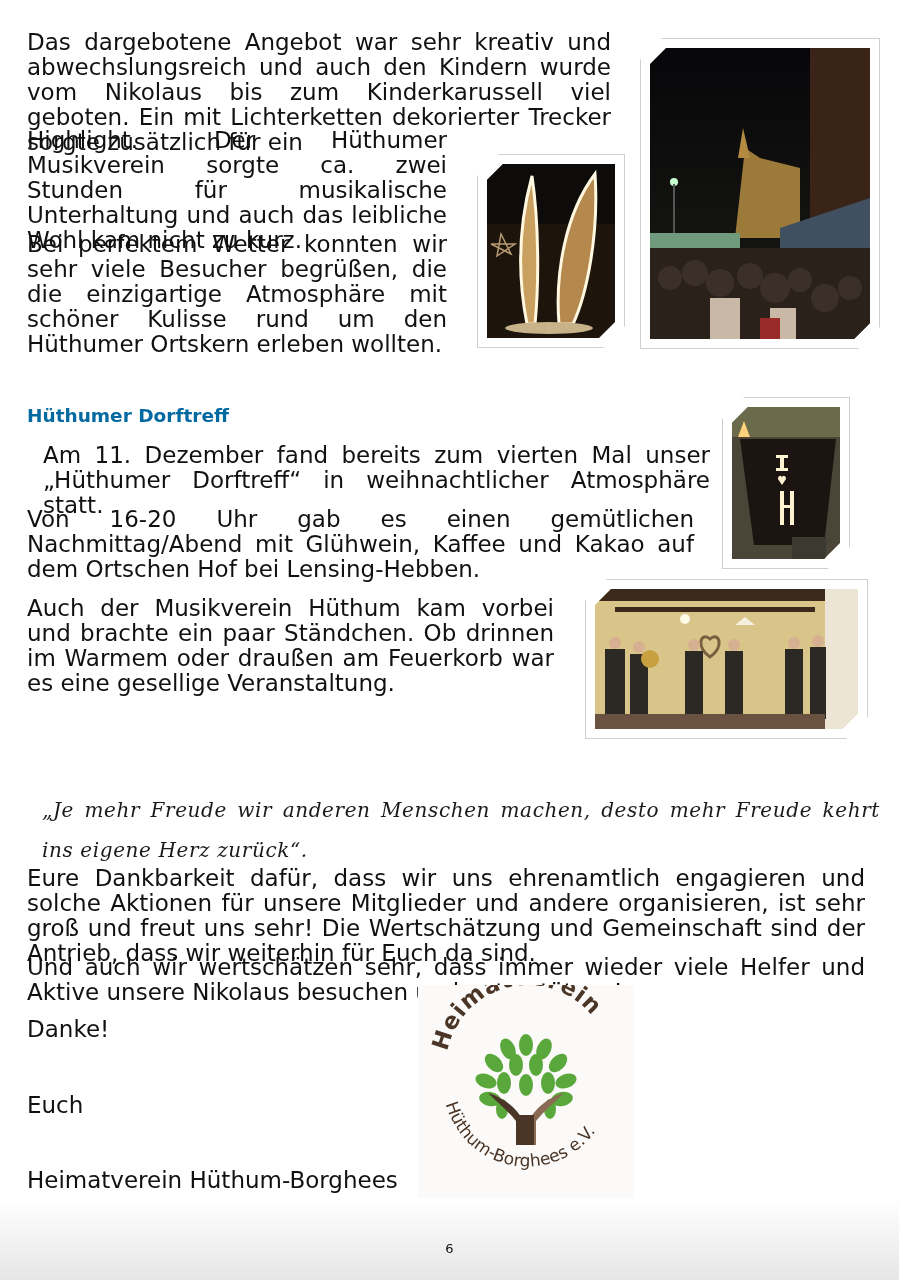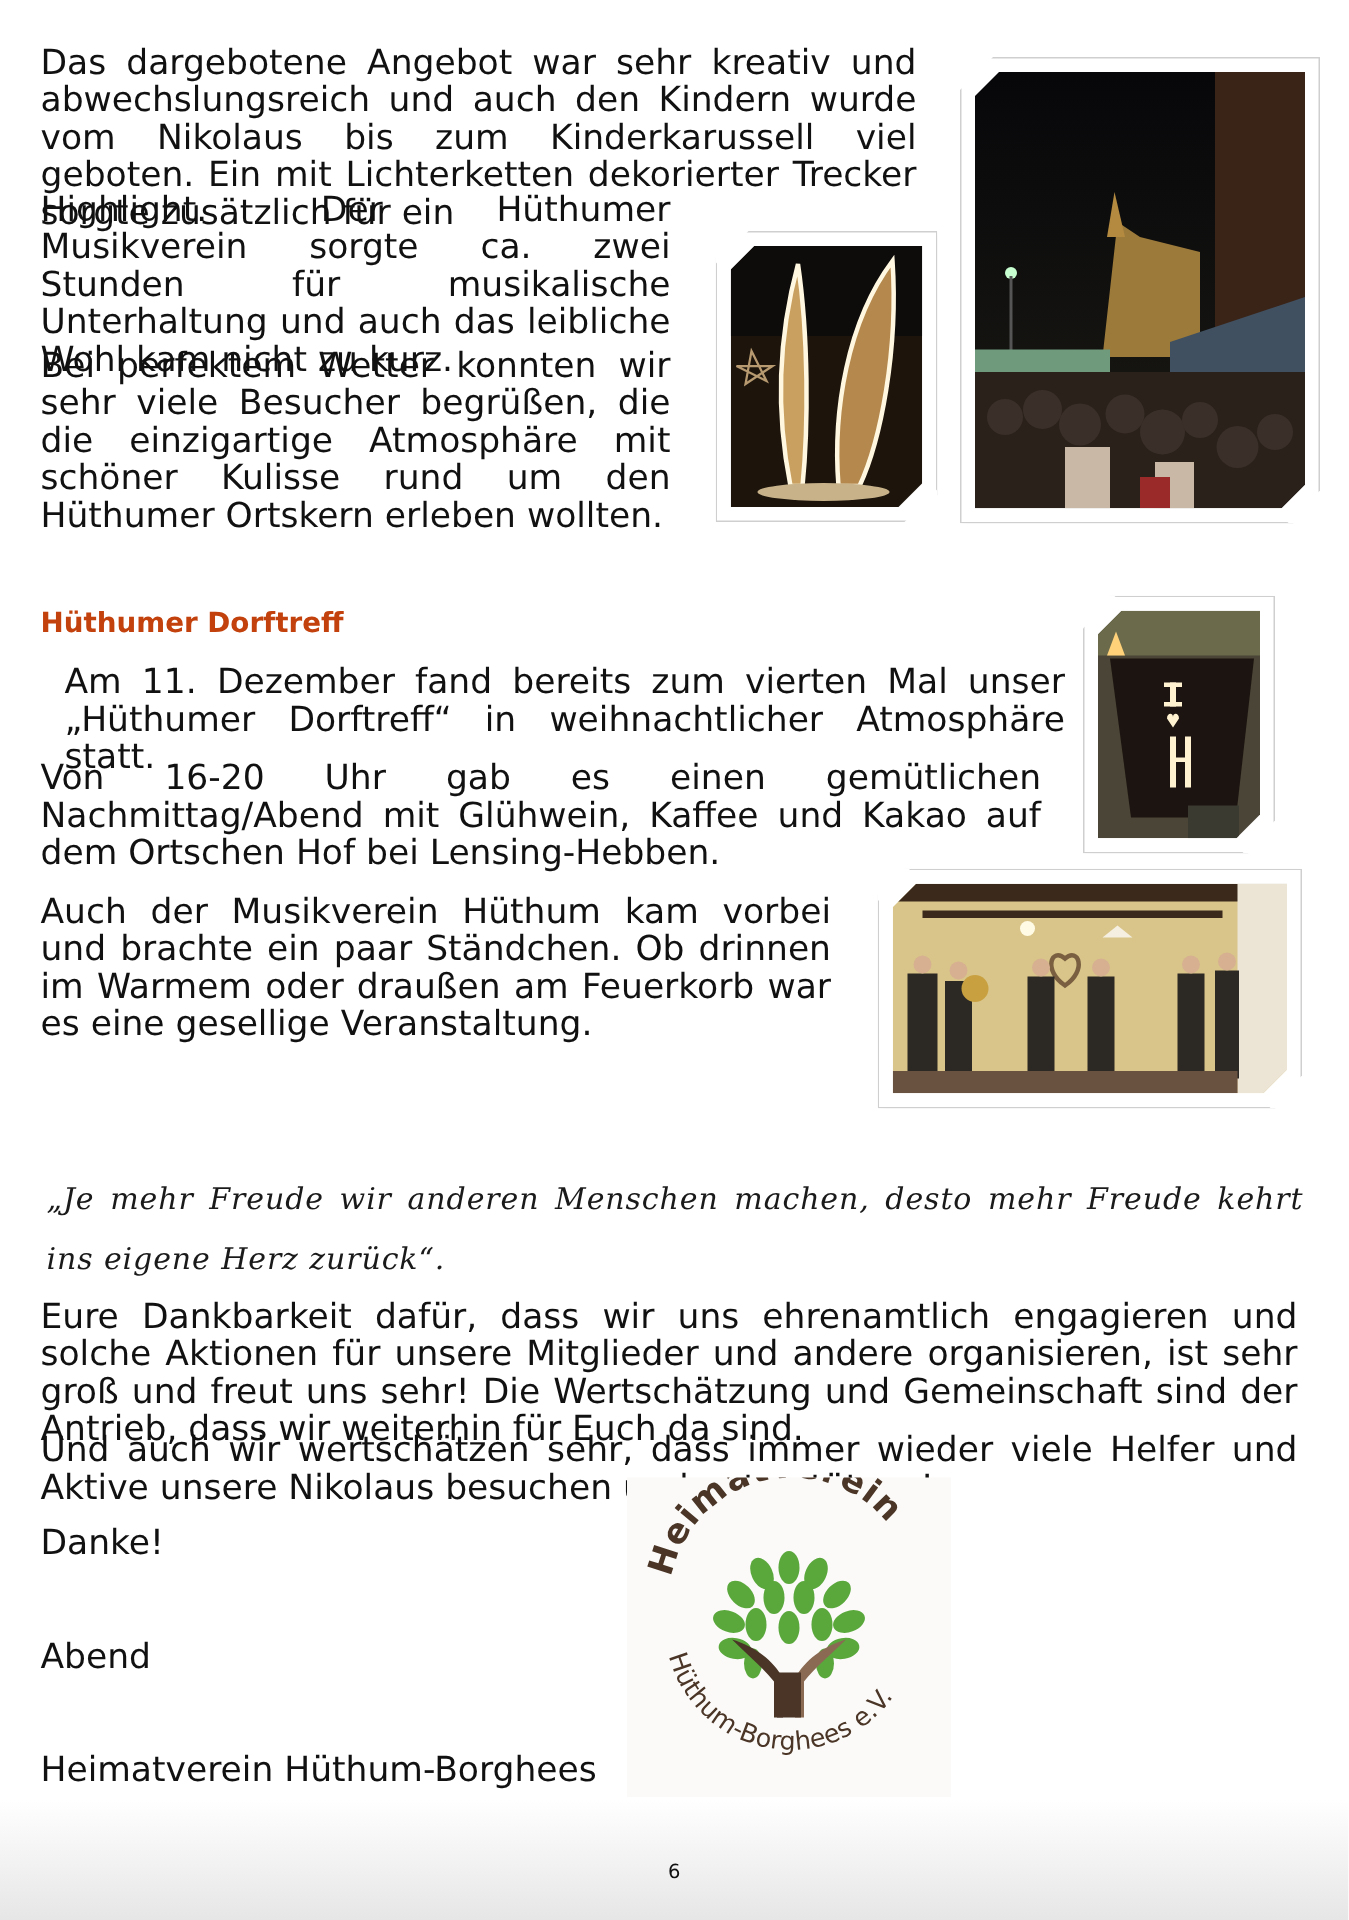--- a/index.html
+++ b/index.html
@@ -12,27 +12,27 @@
   .page-bottom-shade {
     position: absolute; left: 0; right: 0; top: 1200px; height: 80px;
     background: linear-gradient(#ffffff, #e6e6e6);
   }
   .para {
     position: absolute; font-size: 23px; line-height: 25px;
     text-align: justify; margin: 0;
   }
   .heading {
     position: absolute; left: 27px; top: 405px;
-    font-size: 18.5px; font-weight: bold; color: #c2410c; margin: 0;
+    font-size: 18.5px; font-weight: bold; color: #0369a1; margin: 0;
   }
   .quote {
     position: absolute; left: 27px; top: 775px; width: 838px;
     font-family: "DejaVu Serif", serif; font-style: italic;
     font-size: 20px; line-height: 40px; letter-spacing: 0.6px;
-    color: #1a1a1a; text-align: justify; text-align-last: left; margin: 4px;
+    color: #1a1a1a; text-align: justify; text-align-last: left; margin: 15px;
   }
   .photo {
     position: absolute; background: #fff;
     clip-path: polygon(18px 0, 100% 0, 100% calc(100% - 18px), calc(100% - 18px) 100%, 0 100%, 0 18px);
     filter: drop-shadow(2px 3px 3px rgba(0,0,0,0.35));
   }
   .photo-frame {
     position: absolute; inset: 0; background: #ffffff;
     clip-path: polygon(22px 0, 100% 0, 100% calc(100% - 22px), calc(100% - 22px) 100%, 0 100%, 0 22px);
     box-shadow: 0 0 0 1px #cfcfcf inset;
@@ -165,21 +165,21 @@
       <circle cx="55" cy="70" r="9" fill="#c8a040"></circle>
       <rect x="0" y="125" width="230" height="15" fill="#6a5240"></rect>
     </svg>
   </div>
 </div>
 
 <p class="quote">„Je mehr Freude wir anderen Menschen machen, desto mehr Freude kehrt ins eigene Herz zurück“.</p>
 <p class="para" style="left:27px; top:866px; width:838px; text-align-last:left;">Eure Dankbarkeit dafür, dass wir uns ehrenamtlich engagieren und solche Aktionen für unsere Mitglieder und andere organisieren, ist sehr groß und freut uns sehr! Die Wertschätzung und Gemeinschaft sind der Antrieb, dass wir weiterhin für Euch da sind.</p>
 <p class="para" style="left:27px; top:955px; width:838px; text-align-last:left;">Und auch wir wertschätzen sehr, dass immer wieder viele Helfer und Aktive unsere Nikolaus besuchen und unterstützen!</p>
 <p class="para" style="left:27px; top:1017px; width:200px;">Danke!</p>
-<p class="para" style="left:27px; top:1093px; width:200px;">Abend</p>
+<p class="para" style="left:27px; top:1093px; width:200px;">Euch</p>
 <p class="para" style="left:27px; top:1168px; width:400px;">Heimatverein Hüthum-Borghees</p>
 
 <div style="position:absolute; left:418px; top:985px; width:216px; height:213px; background:#fbfaf8;">
   <svg width="216" height="213" viewBox="0 0 216 213">
     <defs>
       <path id="arcTop" d="M28 82 A 82 82 0 0 1 192 82"></path>
       <path id="arcBottom" d="M26 110 A 84 84 0 0 0 190 120"></path>
     </defs>
     <text font-family="DejaVu Sans, sans-serif" font-weight="bold" font-size="23" fill="#4a3526" letter-spacing="1">
       <textPath href="#arcTop" startOffset="6%">Heimatverein</textPath>

